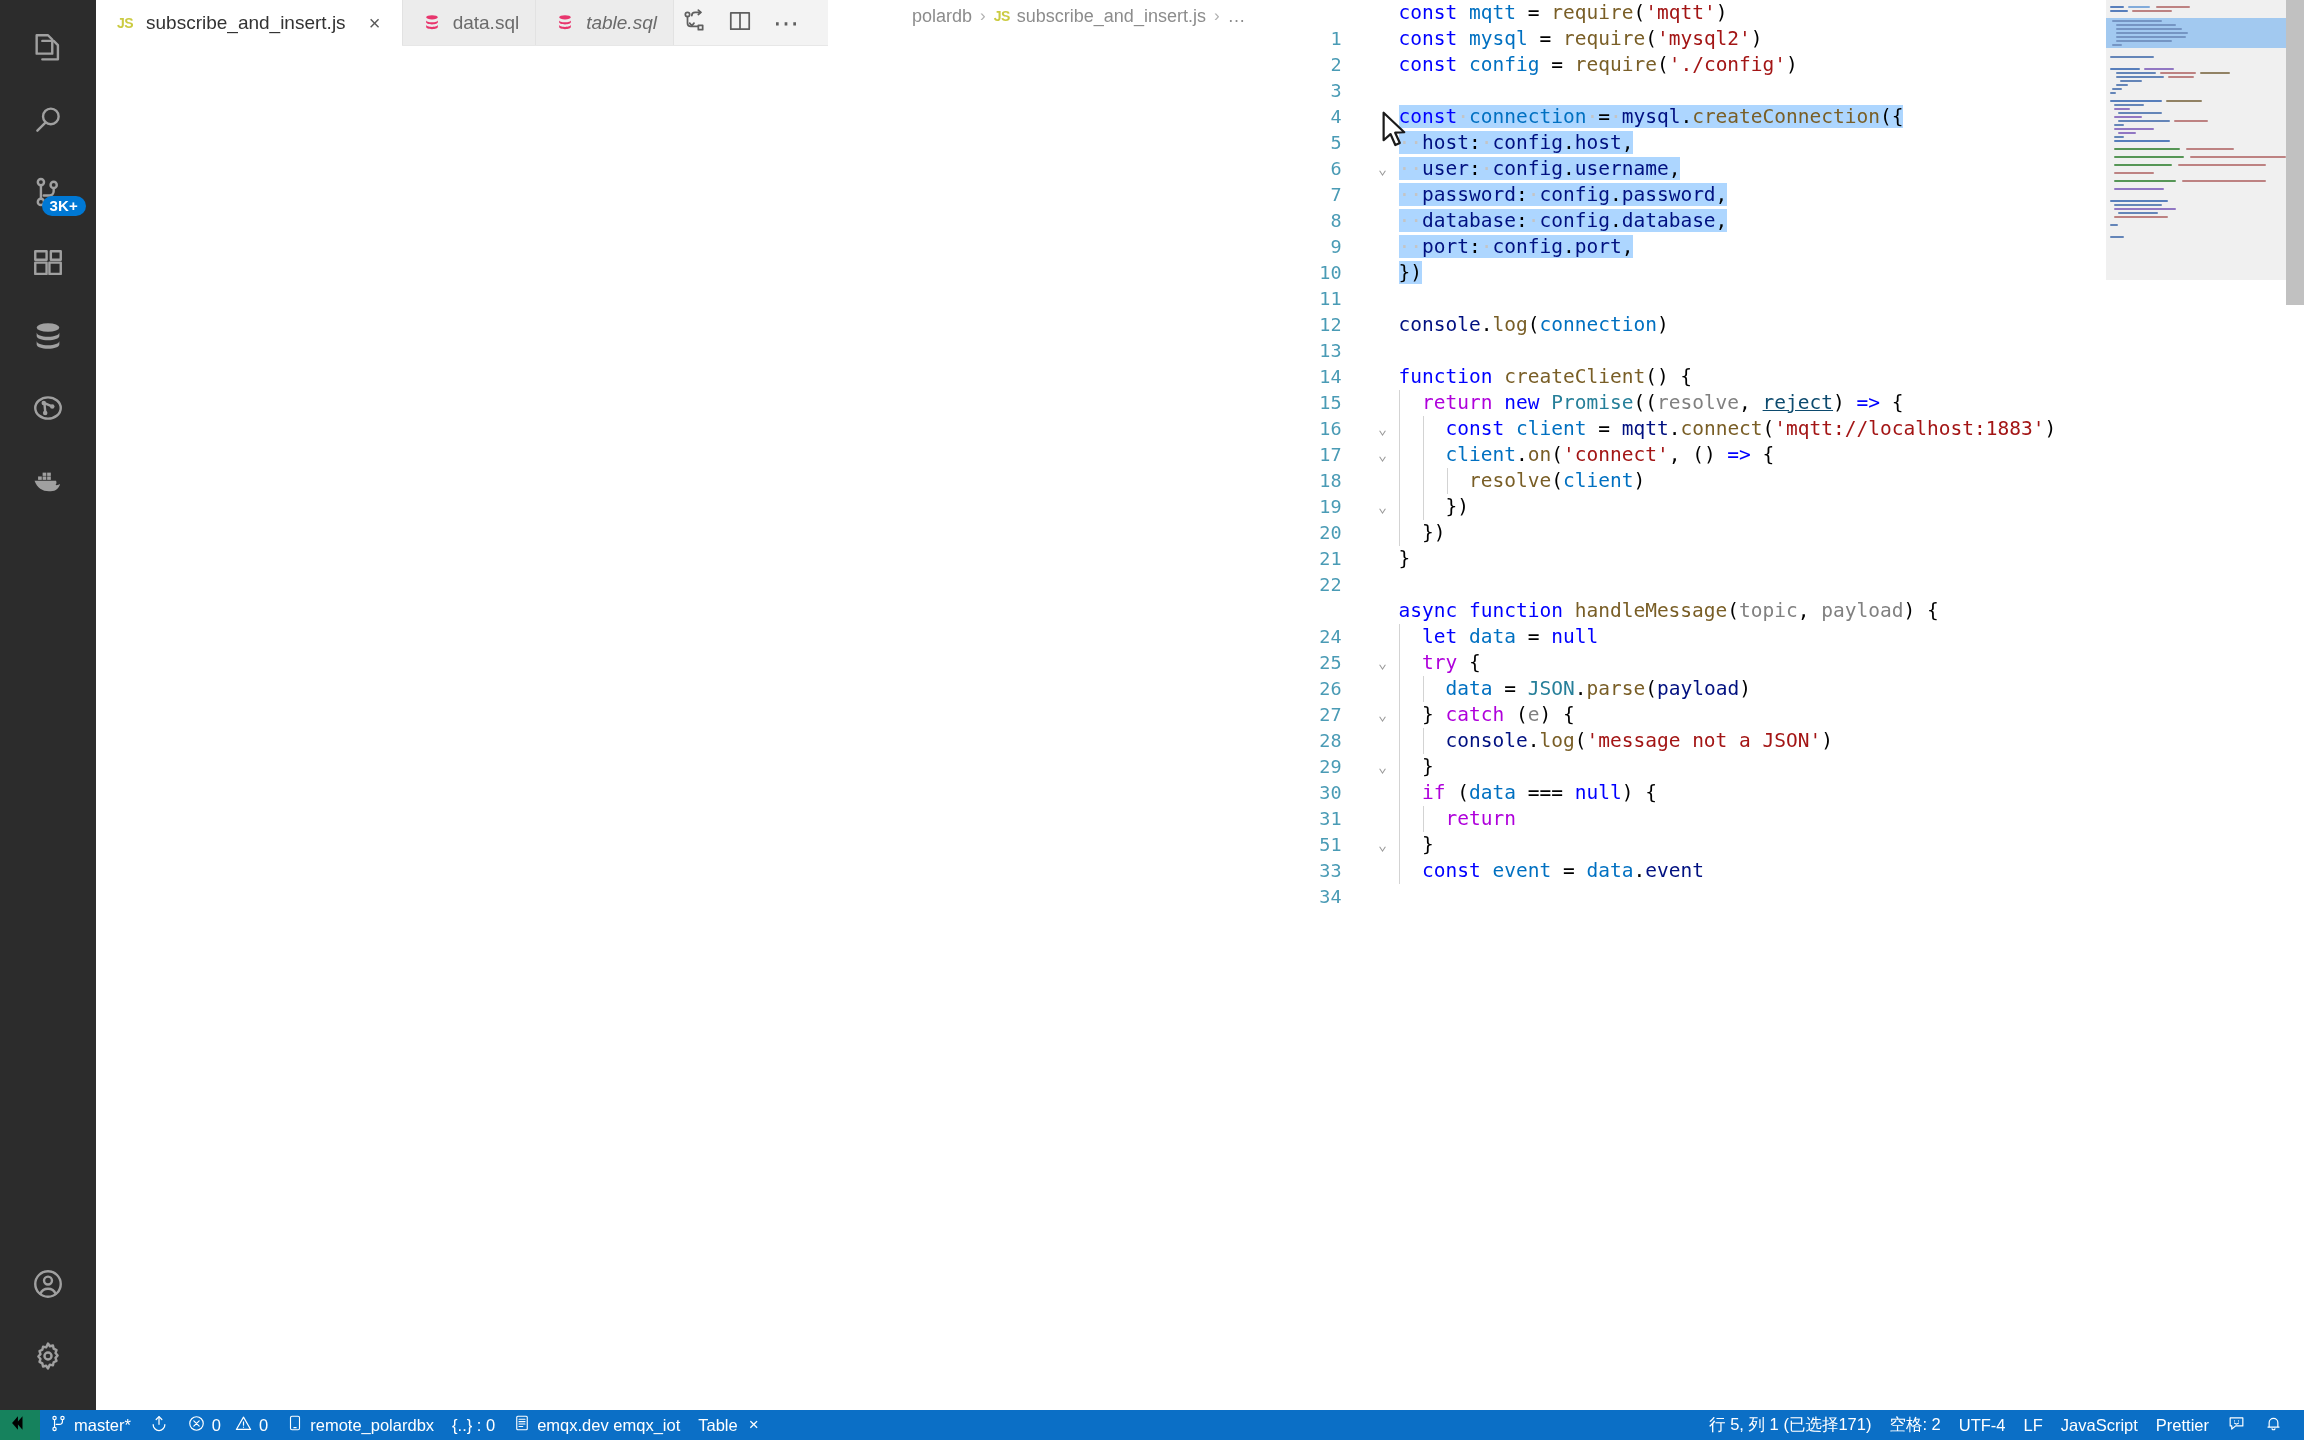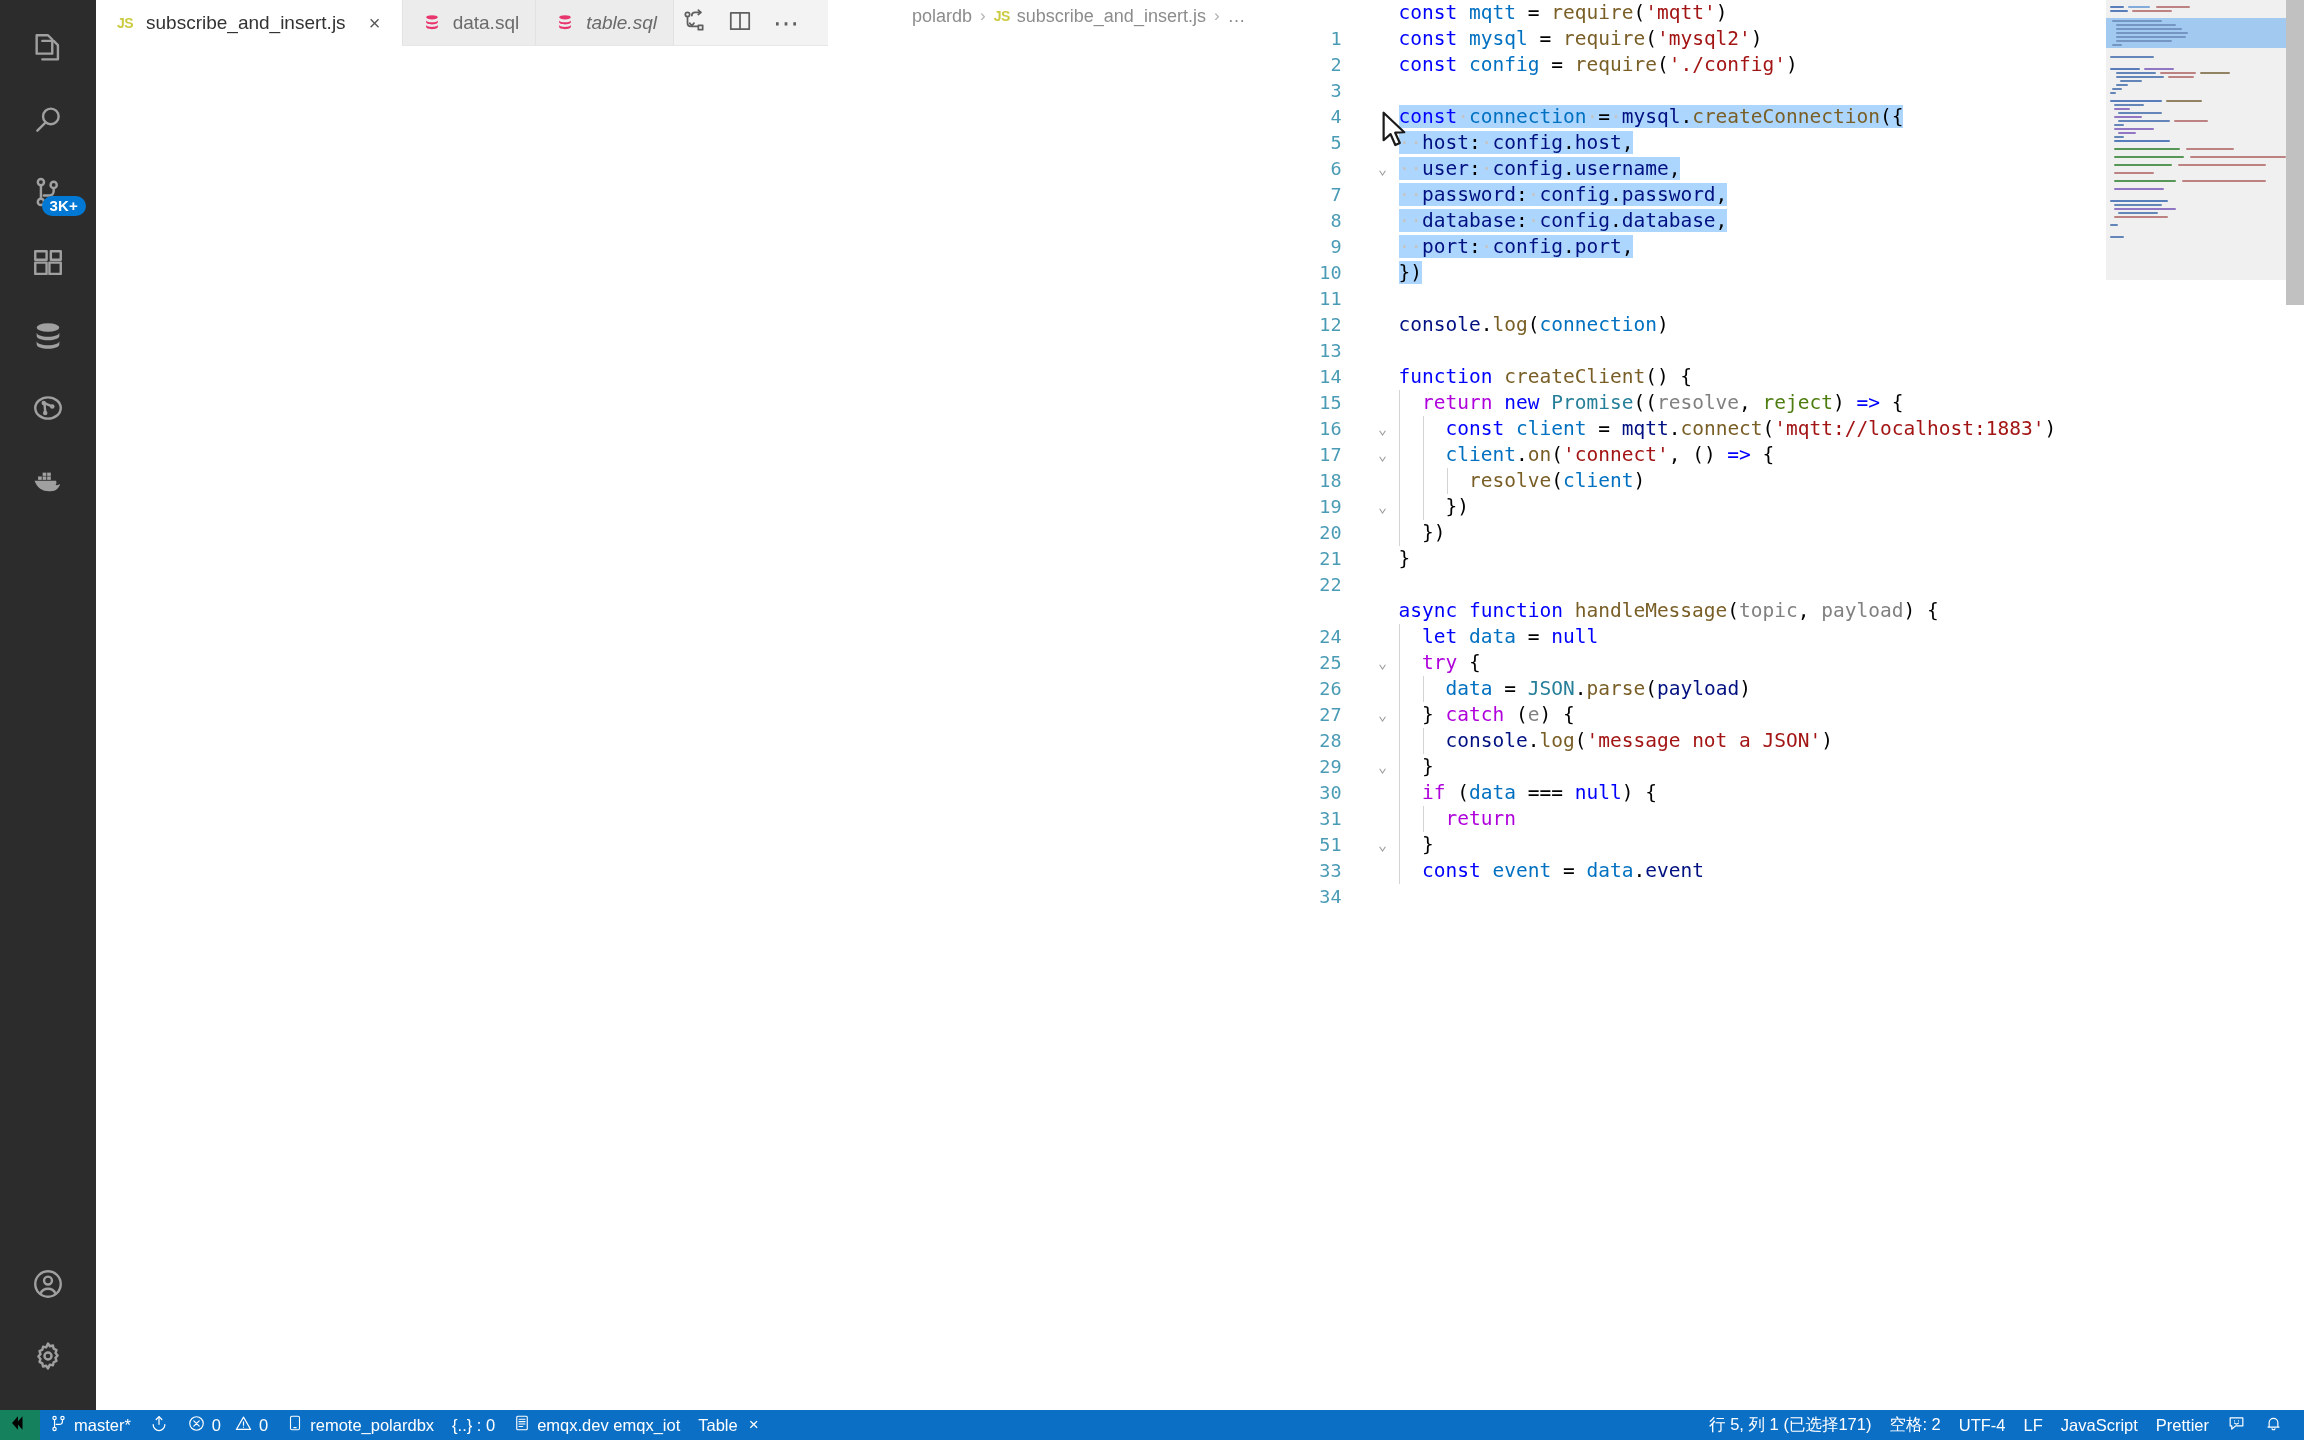--- a/index.html
+++ b/index.html
@@ -111,21 +111,21 @@
   .t-key       { color: #0000ff; }        
   .t-ctrl      { color: #af00db; }        
   .t-var       { color: #001080; }        
   .t-varlight  { color: #0070c1; }        
   .t-fn        { color: #795e26; }        
   .t-str       { color: #a31515; }        
   .t-cls       { color: #267f99; }        
   .t-param     { color: #808080; }        
   .t-op        { color: #000000; }
   .t-punct     { color: #000000; }
-  .t-unused    { color: #4d7c0f; }
+  .t-unused    { color: #0c4a6e; text-decoration: underline; }
 
   
   .bulb { position: absolute; left: 152px; top: 3px; width: 22px; height: 22px; cursor: pointer; }
 
   
   .mouse-cursor { position: absolute; z-index: 40; pointer-events: none; }
 
   
   .minimap {
     position: absolute; right: 18px; top: 0; width: 180px; bottom: 0;

